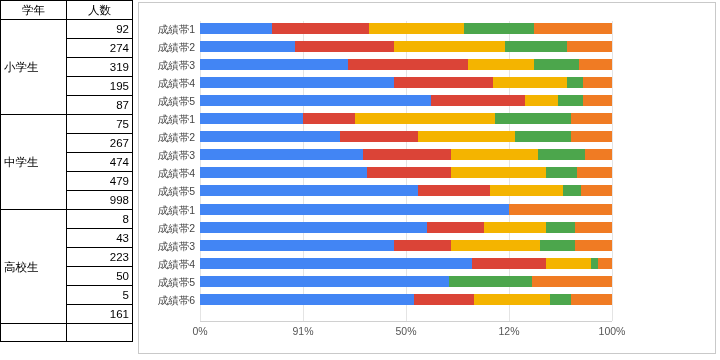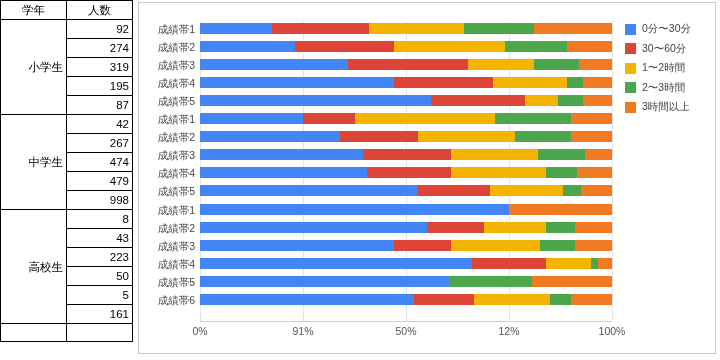--- a/index.html
+++ b/index.html
@@ -17,21 +17,21 @@
     border:1px solid #000;
     font-size:11.5px;
     height:18.05px;
     padding:0 3px;
     line-height:18px;
     box-sizing:border-box;
     color:#000;
     font-weight:400;
   }
   th.hdr{text-align:center;font-weight:400;background:#fff;}
-  td.grp{width:55px;text-align:right;vertical-align:middle;}
+  td.grp{width:55px;text-align:left;vertical-align:middle;}
   td.num{width:78px;text-align:right;}
   td.blank{border:1px solid #000;}
 
   
   #chart{
     position:absolute;left:138px;top:2px;width:578px;height:352px;
     border:1px solid #c9c9c9;background:#fff;box-sizing:border-box;
   }
   #plotwrap{position:absolute;left:0;top:4px;width:578px;height:352px;}
 
@@ -88,21 +88,21 @@
             <td class="num">319</td>
           </tr>
           <tr>
             <td class="num">195</td>
           </tr>
           <tr>
             <td class="num">87</td>
           </tr>
           <tr>
             <td class="grp" rowspan="5" style="vertical-align: middle;">中学生</td>
-            <td class="num">42</td>
+            <td class="num">75</td>
           </tr>
           <tr>
             <td class="num">267</td>
           </tr>
           <tr>
             <td class="num">474</td>
           </tr>
           <tr>
             <td class="num">479</td>
           </tr>
@@ -271,38 +271,16 @@
             <div class="seg" title="3時間以上: 10%" style="width: 41.2px; background: rgb(240, 123, 35);"></div>
           </div>
         </div>
       <div id="ticks">
           <div class="tick" style="left: 61px;">0%</div>
           <div class="tick" style="left: 164px;">91%</div>
           <div class="tick" style="left: 267px;">50%</div>
           <div class="tick" style="left: 370px;">12%</div>
           <div class="tick" style="left: 473px;">100%</div>
         </div>
-      <div id="legend">
-          <div class="legrow">
-            <span class="swatch" style="background: rgb(66, 133, 244);"></span>
-            <span class="legtxt">0分〜30分</span>
-          </div>
-          <div class="legrow">
-            <span class="swatch" style="background: rgb(219, 68, 55);"></span>
-            <span class="legtxt">30〜60分</span>
-          </div>
-          <div class="legrow">
-            <span class="swatch" style="background: rgb(244, 180, 0);"></span>
-            <span class="legtxt">1〜2時間</span>
-          </div>
-          <div class="legrow">
-            <span class="swatch" style="background: rgb(76, 166, 76);"></span>
-            <span class="legtxt">2〜3時間</span>
-          </div>
-          <div class="legrow">
-            <span class="swatch" style="background: rgb(240, 123, 35);"></span>
-            <span class="legtxt">3時間以上</span>
-          </div>
-        </div>
     </div>
   </div>
 
 </div>
 
 </body></html>

